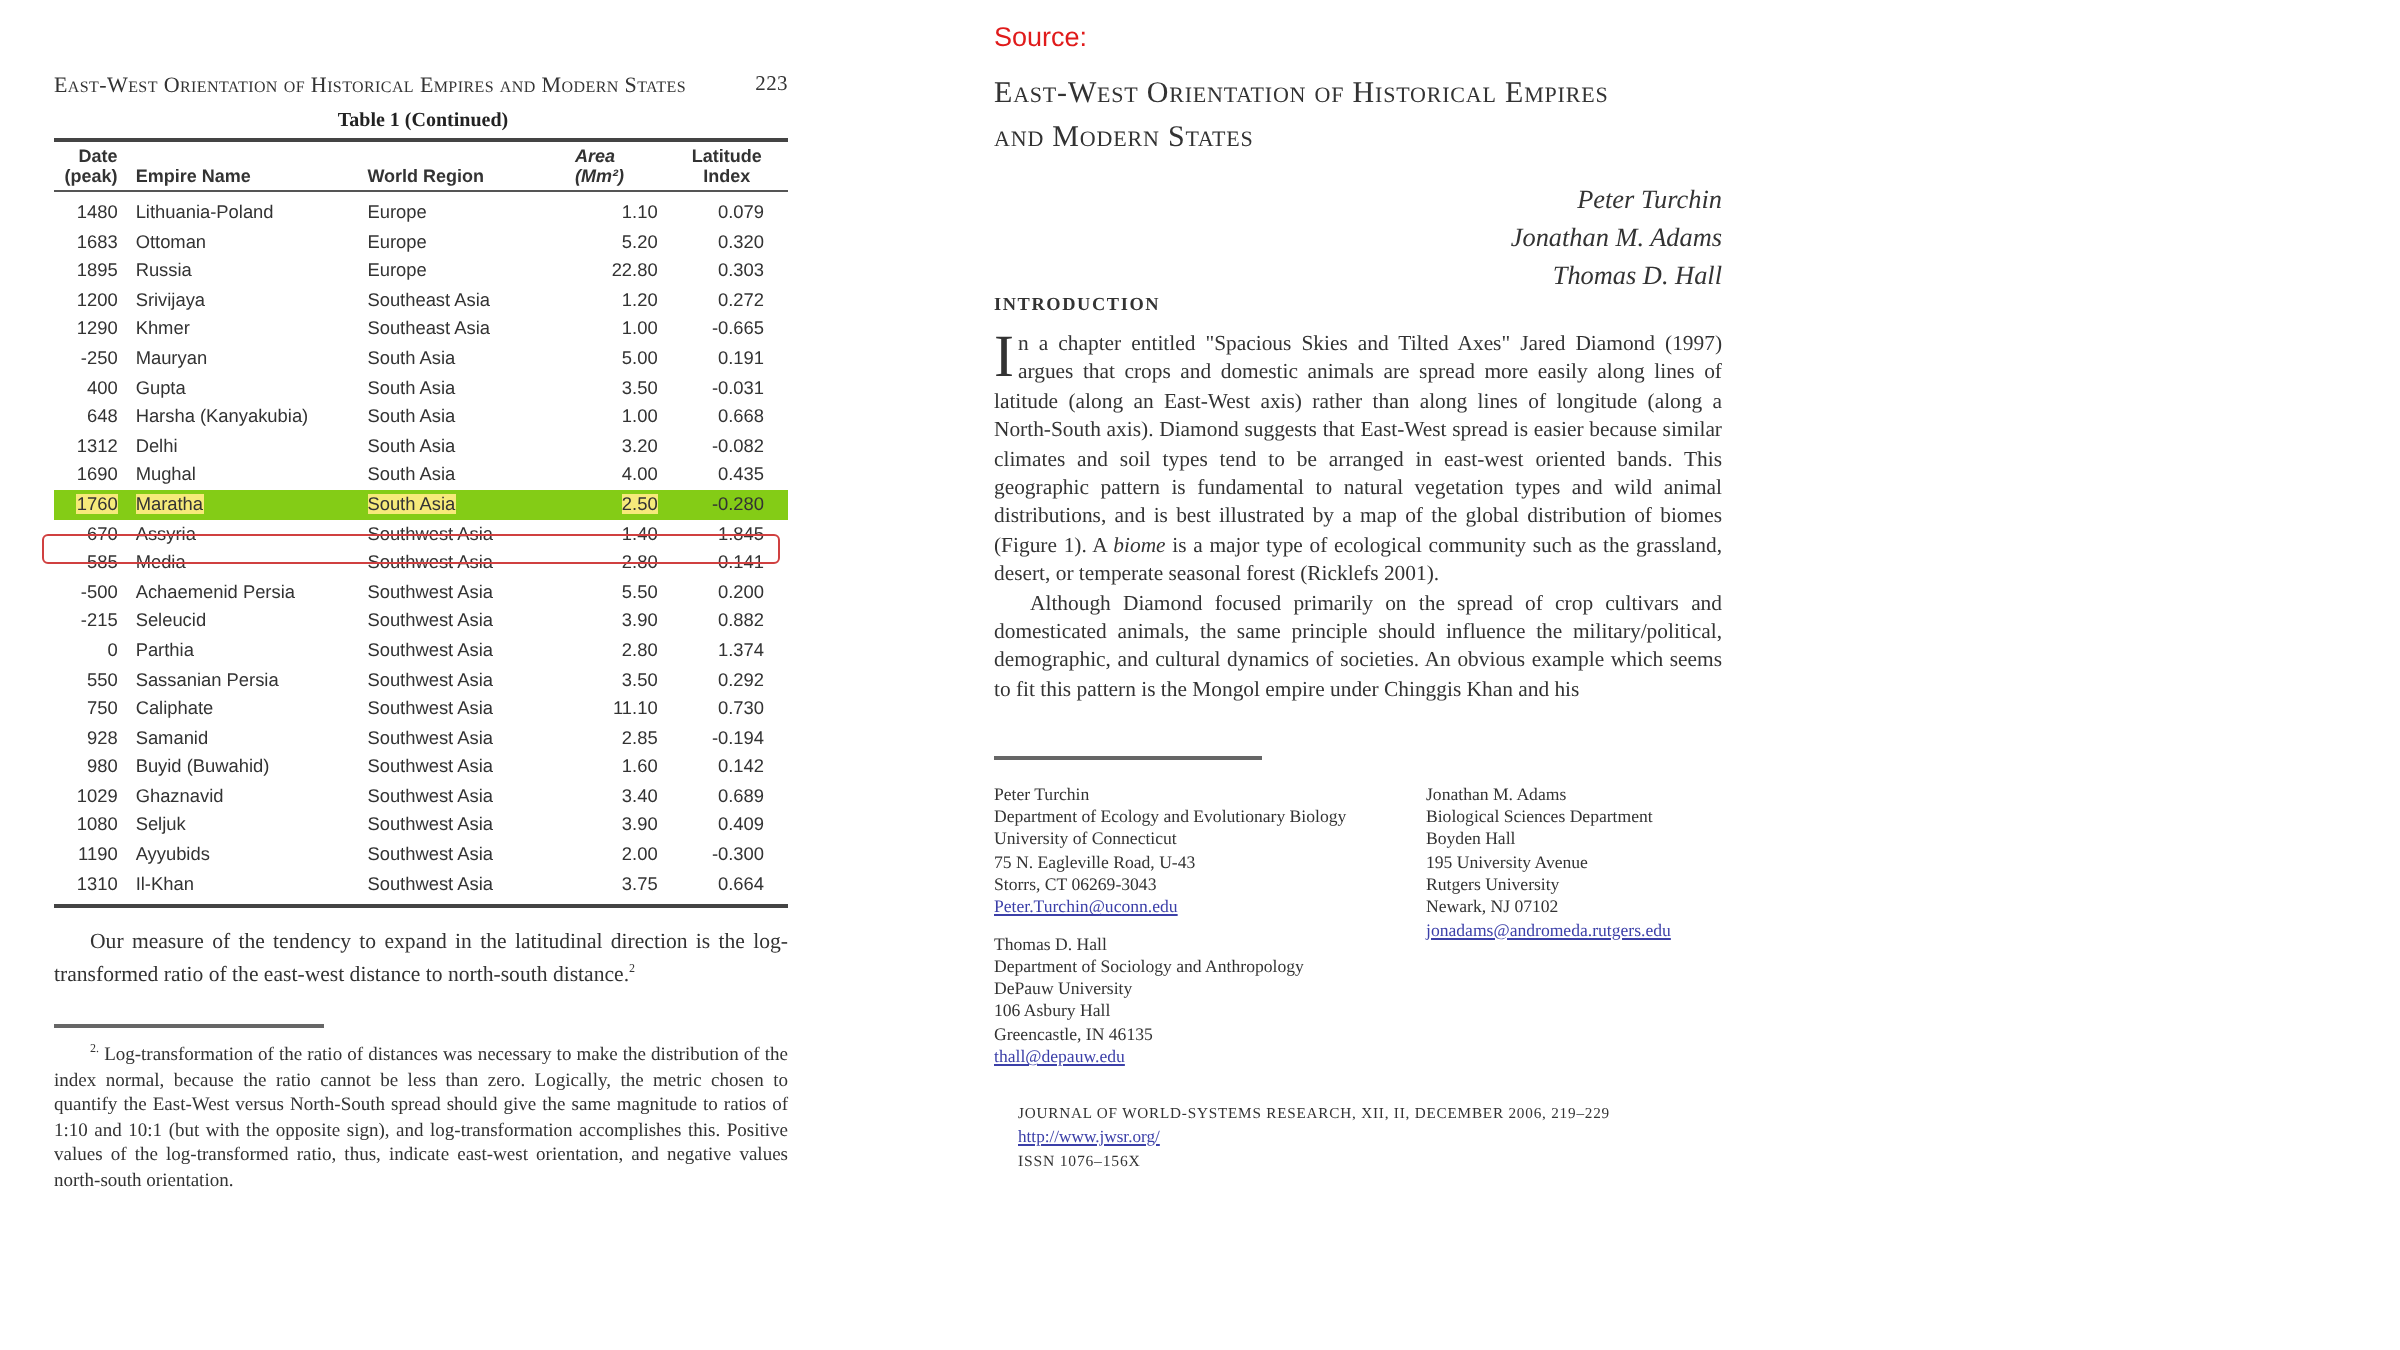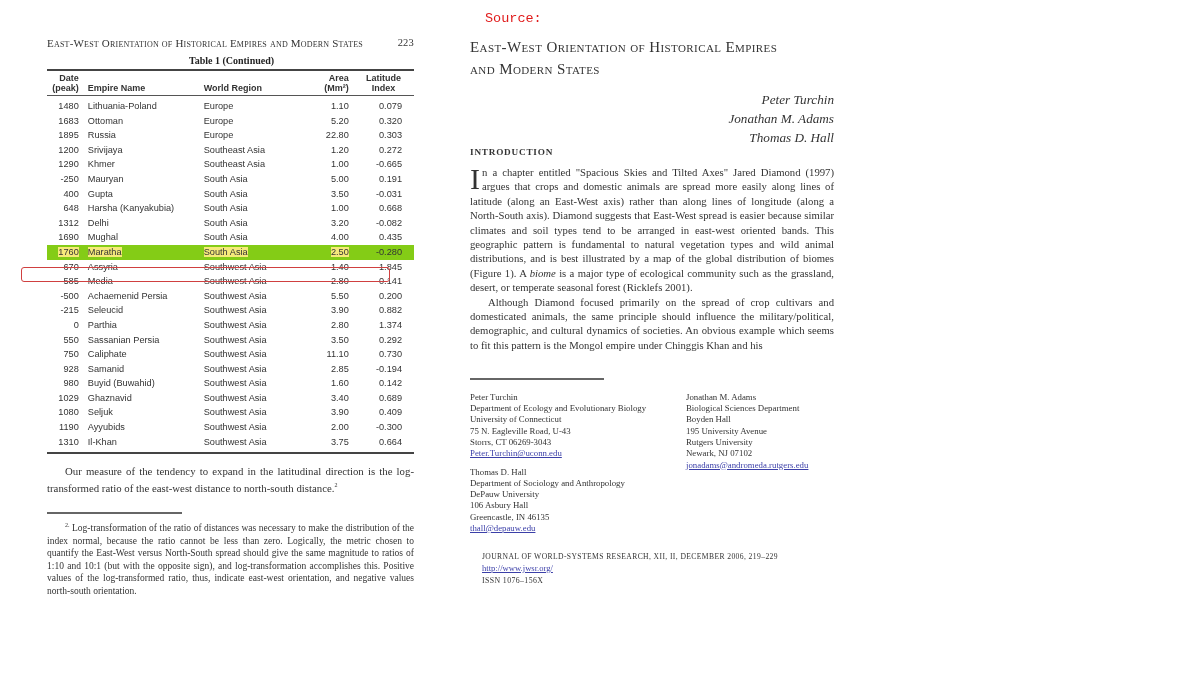--- a/index.html
+++ b/index.html
@@ -1,47 +1,47 @@
 <!DOCTYPE html>
 <html><head>
 <meta charset="utf-8">
 <style>
   html, body { margin: 0; padding: 0; background: #ffffff; }
   body { width: 1200px; height: 675px; position: relative; overflow: hidden; color: #2a2a2a; }
 
   
-  .left-page { position: absolute; left: 47px; top: 37px; width: 367px; }
+  .left-page { position: absolute; left: 27px; top: 37px; width: 367px; }
   .running-head { display: flex; justify-content: space-between; font-family: "Liberation Serif", serif; font-size: 10.5px; letter-spacing: 0.2px; color: #333; font-variant: small-caps; }
   .running-head .title { font-size: 11px; }
   .table-caption { font-family: "Liberation Serif", serif; font-weight: bold; font-size: 10px; margin-top: 6px; margin-left: 2px; color: #222; text-align: center; }
   .rule-thick { height: 2px; background: #444; margin-top: 3px; }
   .rule-thin { height: 1px; background: #555; }
   table.emp { width: 367px; border-collapse: collapse; font-family: "Liberation Sans", sans-serif; font-size: 9.2px; color: #333; }
   table.emp th { font-weight: bold; font-size: 9px; color: #333; padding: 2px 3px 2px 3px; line-height: 10px; vertical-align: bottom; }
   table.emp td { padding: 0 3px; height: 14.6px; line-height: 14.6px; white-space: nowrap; }
   .c-date { width: 30px; text-align: right; }
   .c-name { width: 122px; text-align: left; padding-left: 6px !important; }
   .c-region { width: 90px; text-align: left; }
   .c-area { width: 50px; text-align: right; }
   .c-lat { width: 58px; text-align: right; padding-right: 12px !important; }
-  th.c-area { text-align: right; padding-left: 20px !important; }
+  th.c-area { text-align: left; padding-left: 20px !important; font-style: italic; }
   th.c-lat { text-align: center; padding-right: 2px !important; }
   tr.first-row td { padding-top: 3px; }
   tr.highlight td { background: #84cc16; }
   tr.highlight td.hl-text span { background: #f6ea7a; }
   .highlight-box { position: absolute; left: 21px; top: 267px; width: 367px; height: 13px; border: 1.5px solid #d04040; border-radius: 3px; pointer-events: none; }
 
   .para { font-family: "Liberation Serif", serif; font-size: 10.8px; line-height: 14px; color: #333; text-align: justify; margin-top: 10px; text-indent: 18px; }
   .fn-rule { width: 135px; height: 2px; background: #666; margin-top: 17px; }
   .footnote { font-family: "Liberation Serif", serif; font-size: 9.5px; line-height: 12.6px; color: #333; text-align: justify; margin-top: 5px; text-indent: 18px; }
   .footnote sup { font-size: 6px; }
 
   
-  .source-label { position: absolute; left: 485px; top: 11px; font-family: Liberation Mono, monospace; font-size: 13.5px; color: #e01b1b; }
-  .right-page { position: absolute; left: 470px; top: 36px; width: 364px; }
+  .source-label { position: absolute; left: 497px; top: 11px; font-family: Liberation Sans, sans-serif; font-size: 13.5px; color: #e01b1b; }
+  .right-page { position: absolute; left: 497px; top: 36px; width: 364px; }
   .article-title { font-family: "Liberation Serif", serif; font-size: 15px; line-height: 22px; font-variant: small-caps; letter-spacing: 0.4px; color: #333; }
   .authors { text-align: right; font-family: "Liberation Serif", serif; font-style: italic; font-size: 13.2px; line-height: 19px; margin-top: 10px; color: #333; }
   .section-head { font-family: "Liberation Serif", serif; font-weight: bold; font-size: 9.2px; letter-spacing: 0.8px; color: #333; text-transform: uppercase; }
   .body-text { font-family: "Liberation Serif", serif; font-size: 10.7px; line-height: 14.4px; color: #333; text-align: justify; margin-top: 8px; }
   .dropcap { float: left; font-size: 30px; line-height: 26px; margin-right: 2px; margin-top: 1px; font-family: "Liberation Serif", serif; }
   .body-text p { margin: 0; }
   .body-text p.indent { text-indent: 18px; }
   .addr-rule { width: 134px; height: 1.5px; background: #666; margin-top: 26px; }
   .addresses { display: flex; margin-top: 12px; font-family: "Liberation Serif", serif; font-size: 8.8px; line-height: 11.3px; color: #333; }
   .addr-col-left { width: 216px; }

